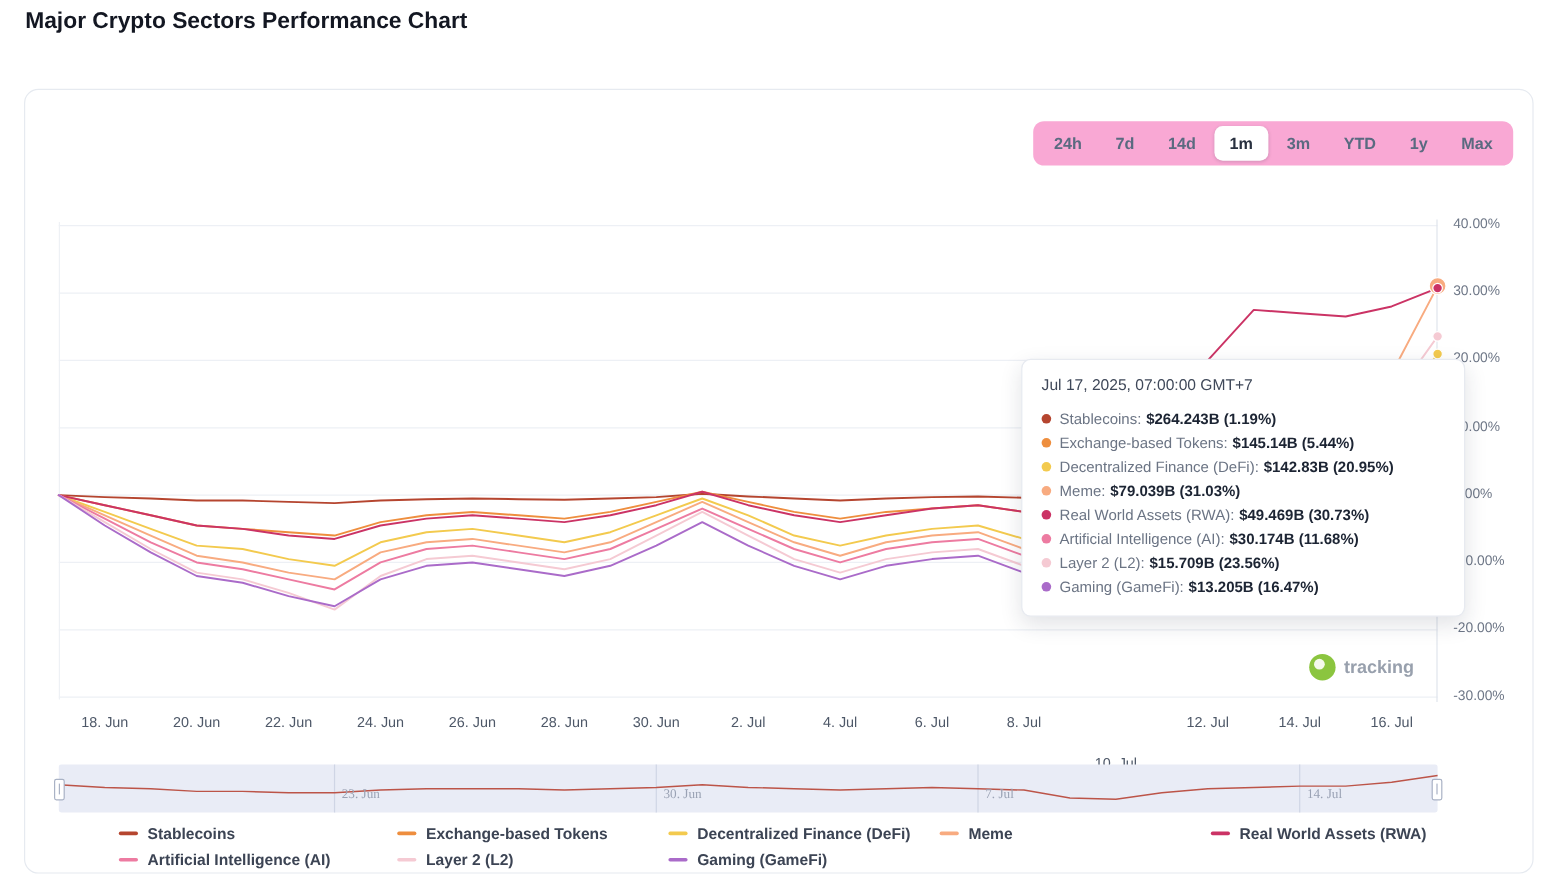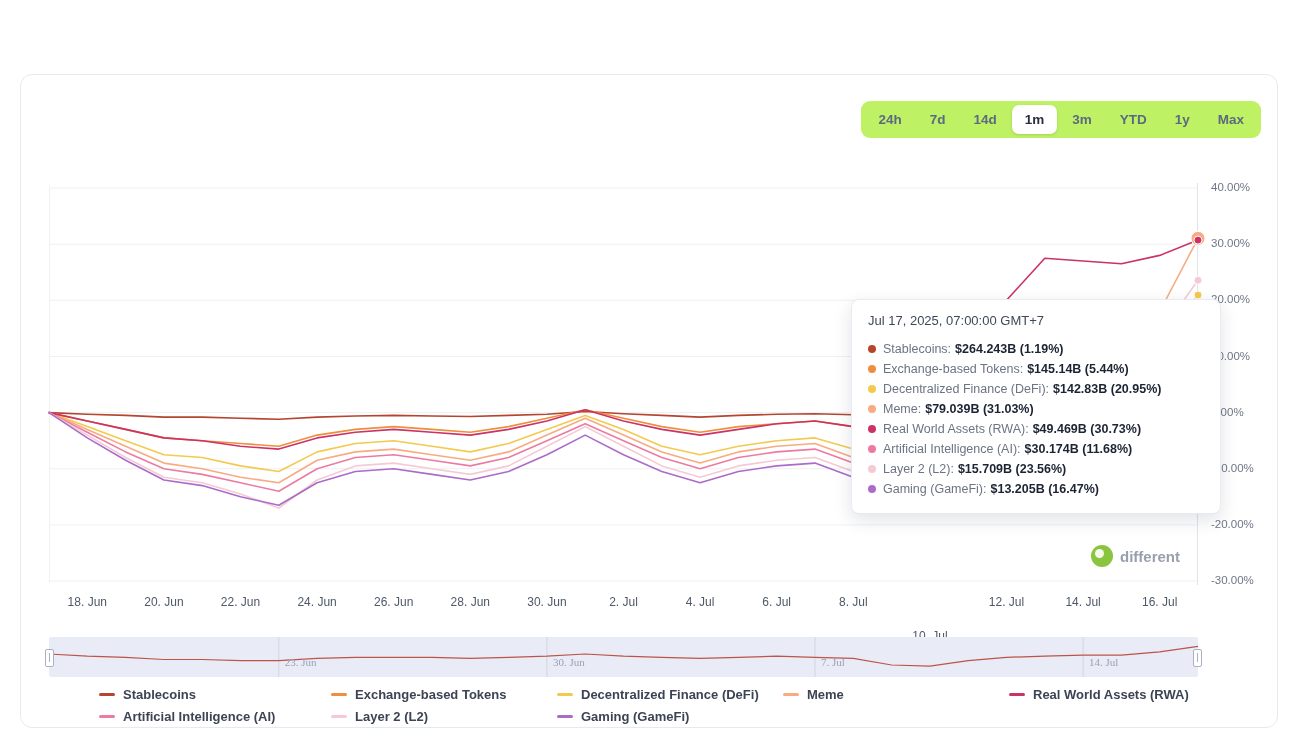--- a/index.html
+++ b/index.html
@@ -1,20 +1,20 @@
 <!DOCTYPE html>
 <html><head>
 <meta charset="utf-8">
 <style>
   html,body{margin:0;padding:0;background:#fff;font-family:"Liberation Sans",sans-serif;}
   .stage{position:relative;width:1298px;height:742px;background:#fff;overflow:hidden;}
   .page-title{position:absolute;left:21px;top:7px;font-size:19px;font-weight:bold;color:#131722;}
   .page-subtitle{position:absolute;left:21px;top:39px;font-size:14.5px;color:#5c6675;}
   .chart-card{position:absolute;left:20px;top:74px;width:1256px;height:652px;background:#fff;border:1px solid #e6eaf0;border-radius:12px;}
-  .time-selector{position:absolute;top:26px;right:16px;background:#bef264;border-radius:9px;padding:4px;display:flex;gap:2px;}
+  .time-selector{position:absolute;top:26px;right:16px;background:#f9a8d4;border-radius:9px;padding:4px;display:flex;gap:2px;}
   .tr-btn{border:none;background:transparent;font-family:inherit;font-size:13.5px;font-weight:bold;color:#5a6a80;padding:7px 13px;border-radius:7px;cursor:pointer;}
   .tr-btn.selected{background:#fff;color:#28303f;box-shadow:0 1px 3px rgba(16,24,40,.15);}
   .plot-svg{position:absolute;left:28px;top:100px;overflow:visible;}
   .y-label{position:absolute;left:1190px;width:70px;font-size:11.5px;color:#6e7787;}
   .x-label{position:absolute;top:520px;width:64px;text-align:center;font-size:12px;color:#4e5868;}
   .tooltip{position:absolute;left:830px;top:224px;width:336px;background:#fff;border:1px solid #e7eaf0;border-radius:8px;
            box-shadow:0 6px 18px rgba(30,40,60,.13);padding:13px 16px 14px;z-index:6;}
   .tooltip-header{font-size:13px;color:#3f4859;margin-bottom:11px;}
   .tt-row{display:flex;align-items:center;font-size:12.5px;line-height:20px;color:#6b7484;white-space:nowrap;}
   .tt-dot{width:8px;height:8px;border-radius:50%;margin-right:7px;flex:0 0 auto;}
@@ -30,20 +30,21 @@
   .nav-handle::after{content:"";position:absolute;left:2.5px;top:3px;width:1px;height:9px;background:#a9b2c5;}
   .legend{position:absolute;left:78px;top:612px;display:grid;grid-template-columns:232px 226px 226px 226px auto;row-gap:7px;}
   .legend-item{display:flex;align-items:center;gap:8px;cursor:pointer;}
   .legend-dash{width:16px;height:3px;border-radius:2px;flex:0 0 auto;}
   .legend-label{font-size:13px;font-weight:bold;color:#3c4454;}
 </style>
 </head>
 <body>
 
 <div class="stage">
+  <div class="page-title">Major Crypto Sectors Performance Chart</div>
 
   <div class="chart-card">
     <div class="time-selector">
         <button class="tr-btn">24h</button>
         <button class="tr-btn">7d</button>
         <button class="tr-btn">14d</button>
         <button class="tr-btn selected">1m</button>
         <button class="tr-btn">3m</button>
         <button class="tr-btn">YTD</button>
         <button class="tr-btn">1y</button>
@@ -147,21 +148,21 @@
           <div class="tt-row">
             <span class="tt-dot" style="background: rgb(170, 107, 201);"></span>
             <span>Gaming (GameFi):</span>
             <span class="tt-value">$13.205B (16.47%)</span>
           </div>
         </div>
     </div>
 
     <div class="watermark">
       <span class="wm-logo"></span>
-      <span class="wm-text">different</span>
+      <span class="wm-text">tracking</span>
     </div>
 
     <div class="navigator">
       <svg class="nav-svg" width="1149" height="40">
           <line x1="229.8" x2="229.8" y1="0" y2="40" stroke="#cfd5e5" stroke-width="1"></line>
           <line x1="497.9" x2="497.9" y1="0" y2="40" stroke="#cfd5e5" stroke-width="1"></line>
           <line x1="766.0" x2="766.0" y1="0" y2="40" stroke="#cfd5e5" stroke-width="1"></line>
           <line x1="1034.1" x2="1034.1" y1="0" y2="40" stroke="#cfd5e5" stroke-width="1"></line>
           <polyline points="0.0,17.0 38.3,19.2 76.6,20.3 114.9,22.5 153.2,22.5 191.5,23.6 229.8,23.6 268.1,21.4 306.4,20.3 344.7,20.3 383.0,20.3 421.3,21.4 459.6,20.3 497.9,19.2 536.2,17.0 574.5,19.2 612.8,20.3 651.1,21.4 689.4,20.3 727.7,19.2 766.0,20.3 804.3,21.4 842.6,28.0 880.9,29.1 919.2,23.6 957.5,20.3 995.8,19.2 1034.1,18.1 1072.4,18.1 1110.7,14.8 1149.0,9.3" fill="none" stroke="#bc5448" stroke-width="1.2"></polyline>
         </svg>

